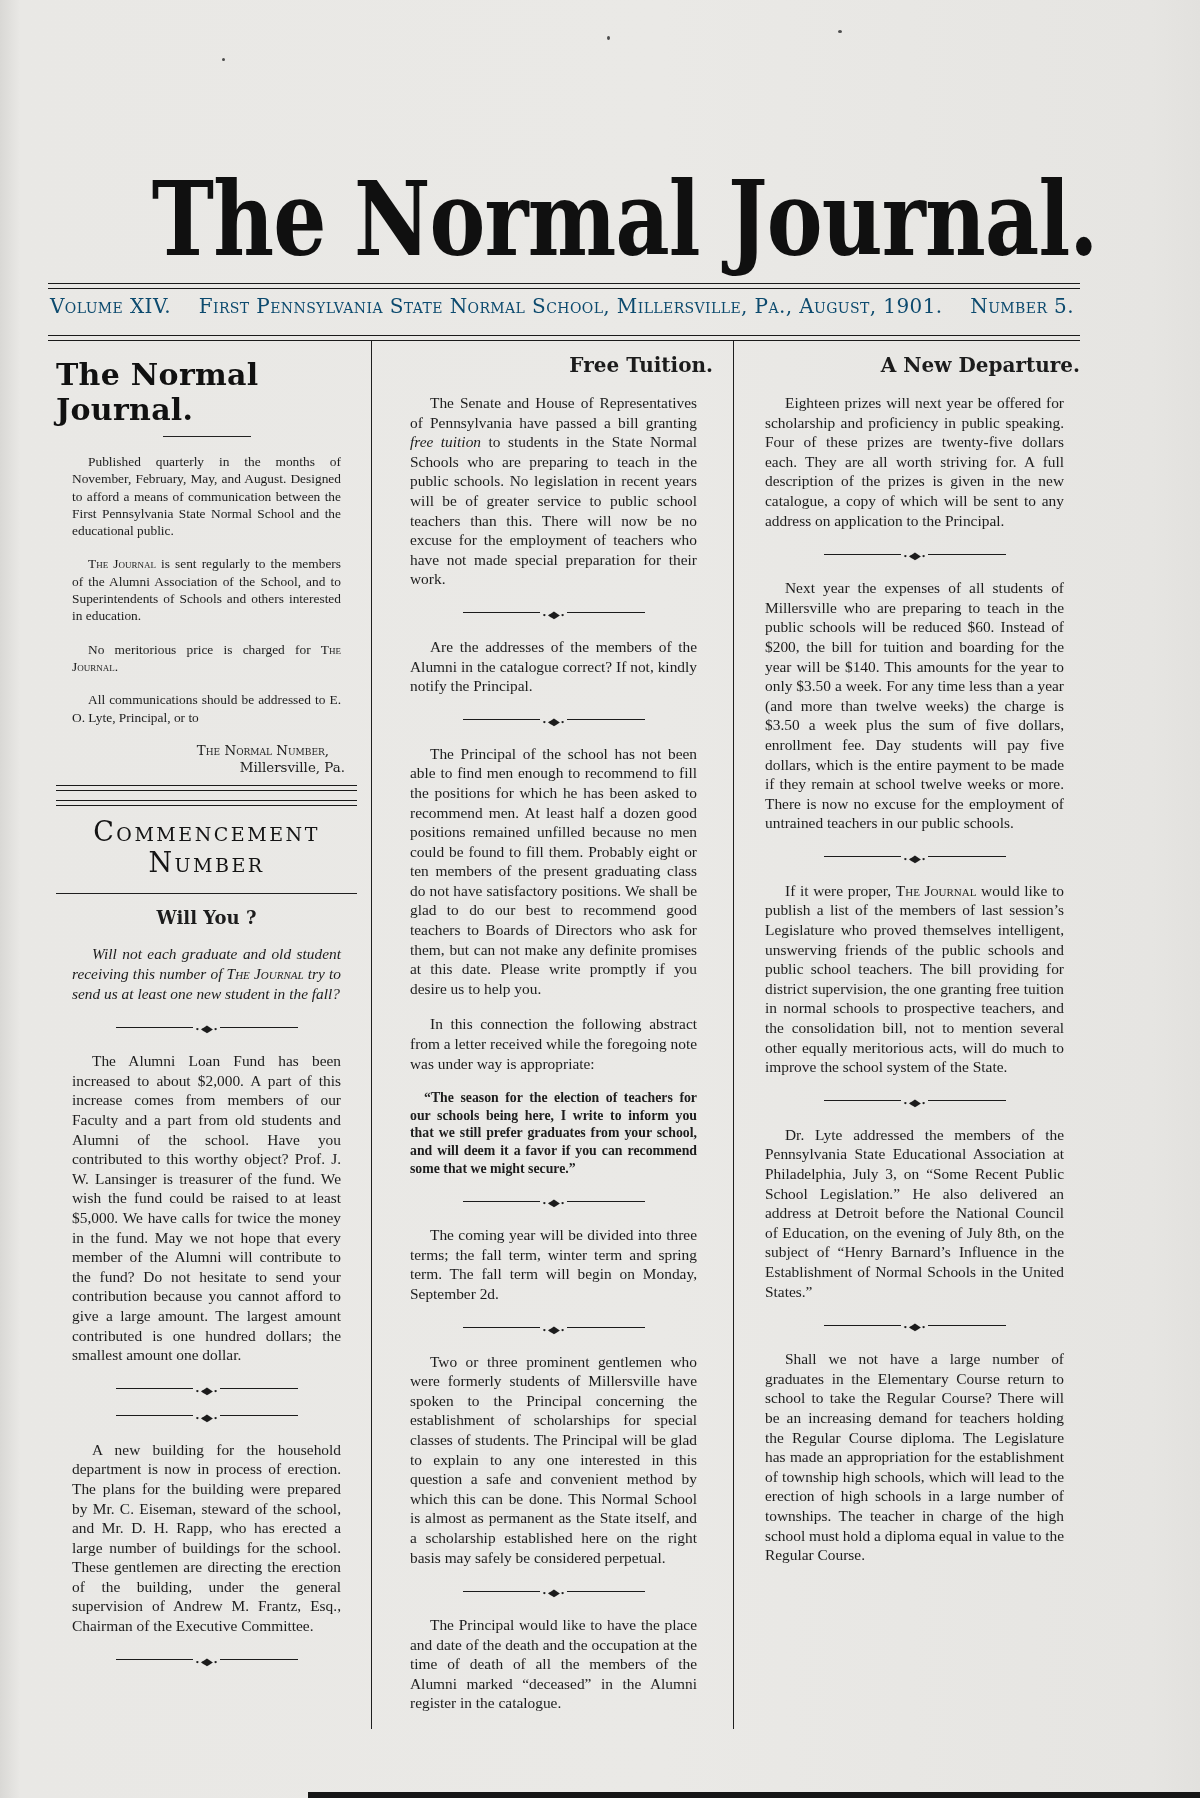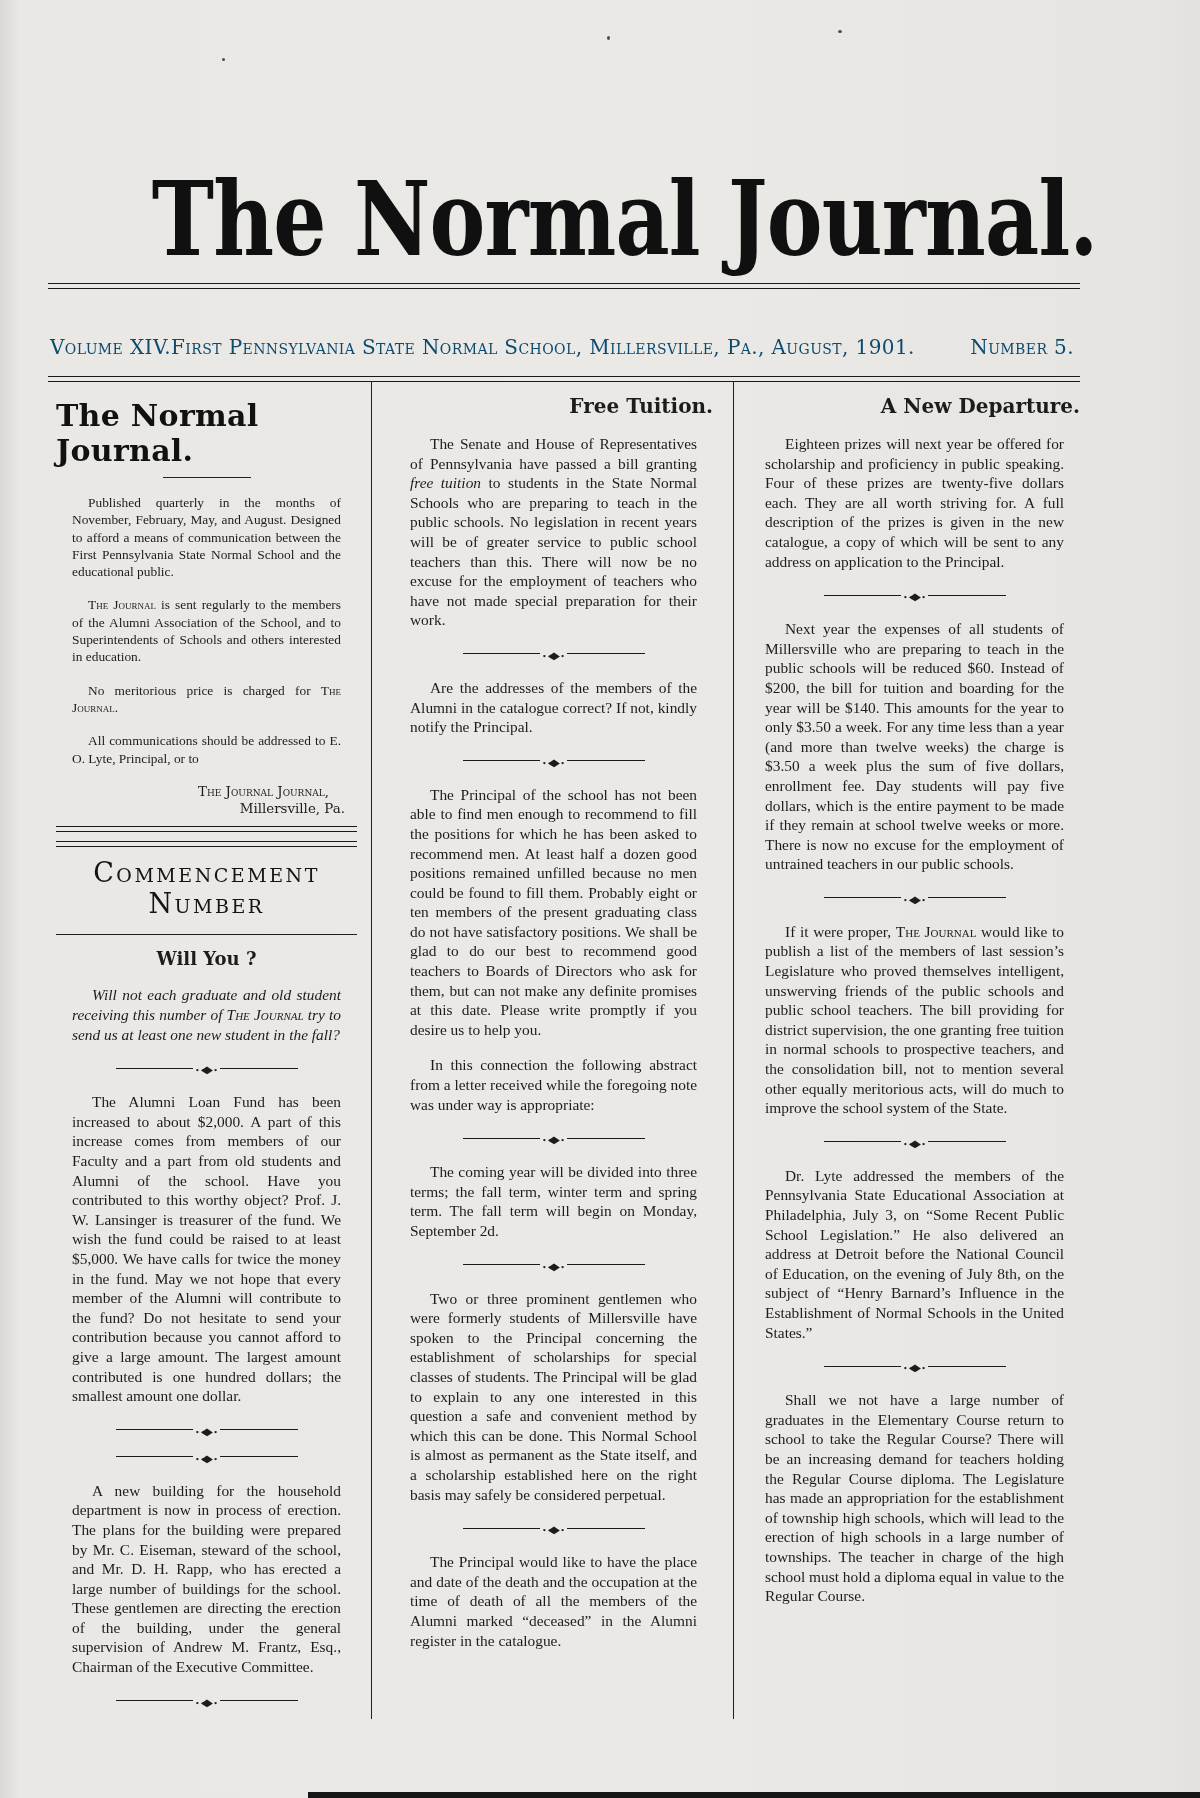--- a/index.html
+++ b/index.html
@@ -17,21 +17,21 @@
     letter-spacing:-1px;transform:scaleX(0.82);transform-origin:50% 50%;color:#101010;white-space:nowrap;
   }
   .motto{font-weight:700;font-size:13.5px;letter-spacing:0.5px;margin-top:16px;color:#151515;}
   .dbl-rule{height:4px;border-top:1.6px solid #1a1a1a;border-bottom:1.6px solid #1a1a1a;}
   .masthead .dbl-rule{margin-top:13px;}
   .dateline{
     display:flex;justify-content:space-between;align-items:baseline;
     padding:5px 6px 4px 2px;font-variant:small-caps;font-size:20px;letter-spacing:0.4px;color:#0c4a6e;
   }
   .dateline .vol{flex:0 0 auto;}
-  .dateline .center{flex:1;text-align:left;margin-top:41px;}
+  .dateline .center{flex:1;text-align:center;}
   .dateline .num{flex:0 0 auto;}
   
   .columns{display:flex;align-items:stretch;min-height:1285px;}
   .col{box-sizing:border-box;}
   .col-0{width:324px;padding:12px 14px 0 8px;border-right:1.6px solid #1f1f1f;}
   .col-1{width:362px;padding:8px 20px 0 22px;border-right:1.6px solid #1f1f1f;}
   .col-2{width:346px;padding:8px 0 0 15px;}
   
   .journal-title{font-size:30px;font-weight:700;letter-spacing:0.3px;margin:4px 0 0;color:#111;}
   .title-rule{width:88px;border-top:1.6px solid #222;margin:9px auto 10px;}
@@ -76,21 +76,21 @@
   </header>
 
   <main class="columns">
     <section class="col col-0">
         <h2 class="journal-title">The Normal Journal.</h2>
         <div class="title-rule"></div>
         <p class="body small">Published quarterly in the months of November, February, May, and August. Designed to afford a means of communication between the First Pennsylvania State Normal School and the educational public.</p>
         <p class="body small"><span class="sc">The Journal</span><span> is sent regularly to the members of the Alumni Association of the School, and to Superintendents of Schools and others interested in education.</span></p>
         <p class="body small"><span>No meritorious price is charged for </span><span class="sc">The Journal.</span></p>
         <p class="body small">All communications should be addressed to E. O. Lyte, Principal, or to</p>
-        <div class="address first">The Journal Journal,</div>
+        <div class="address first">The Normal Number,</div>
         <div class="address second">Millersville, Pa.</div>
         <div class="dbl-rule"></div>
         <div class="dbl-rule"></div>
         <div class="commencement">Commencement Number</div>
         <div class="single-rule"></div>
         <h4 class="subhead">Will You ?</h4>
         <p class="body italic"><span>Will not each graduate and old student receiving this number of </span><span class="sc">The Journal</span><span> try to send us at least one new student in the fall?</span></p>
         <div class="divider">
           <span class="orn">
             <i class="d"></i>
@@ -135,20 +135,21 @@
         <p class="body">Are the addresses of the members of the Alumni in the catalogue correct? If not, kindly notify the Principal.</p>
         <div class="divider">
           <span class="orn">
             <i class="d"></i>
             <i class="dm"></i>
             <i class="d"></i>
           </span>
         </div>
         <p class="body">The Principal of the school has not been able to find men enough to recommend to fill the positions for which he has been asked to recommend men. At least half a dozen good positions remained unfilled because no men could be found to fill them. Probably eight or ten members of the present graduating class do not have satisfactory positions. We shall be glad to do our best to recommend good teachers to Boards of Directors who ask for them, but can not make any definite promises at this date. Please write promptly if you desire us to help you.</p>
         <p class="body">In this connection the following abstract from a letter received while the foregoing note was under way is appropriate:</p>
+        <p class="body quote">“The season for the election of teachers for our schools being here, I write to inform you that we still prefer graduates from your school, and will deem it a favor if you can recommend some that we might secure.”</p>
         <div class="divider">
           <span class="orn">
             <i class="d"></i>
             <i class="dm"></i>
             <i class="d"></i>
           </span>
         </div>
         <p class="body">The coming year will be divided into three terms; the fall term, winter term and spring term. The fall term will begin on Monday, September 2d.</p>
         <div class="divider">
           <span class="orn">

